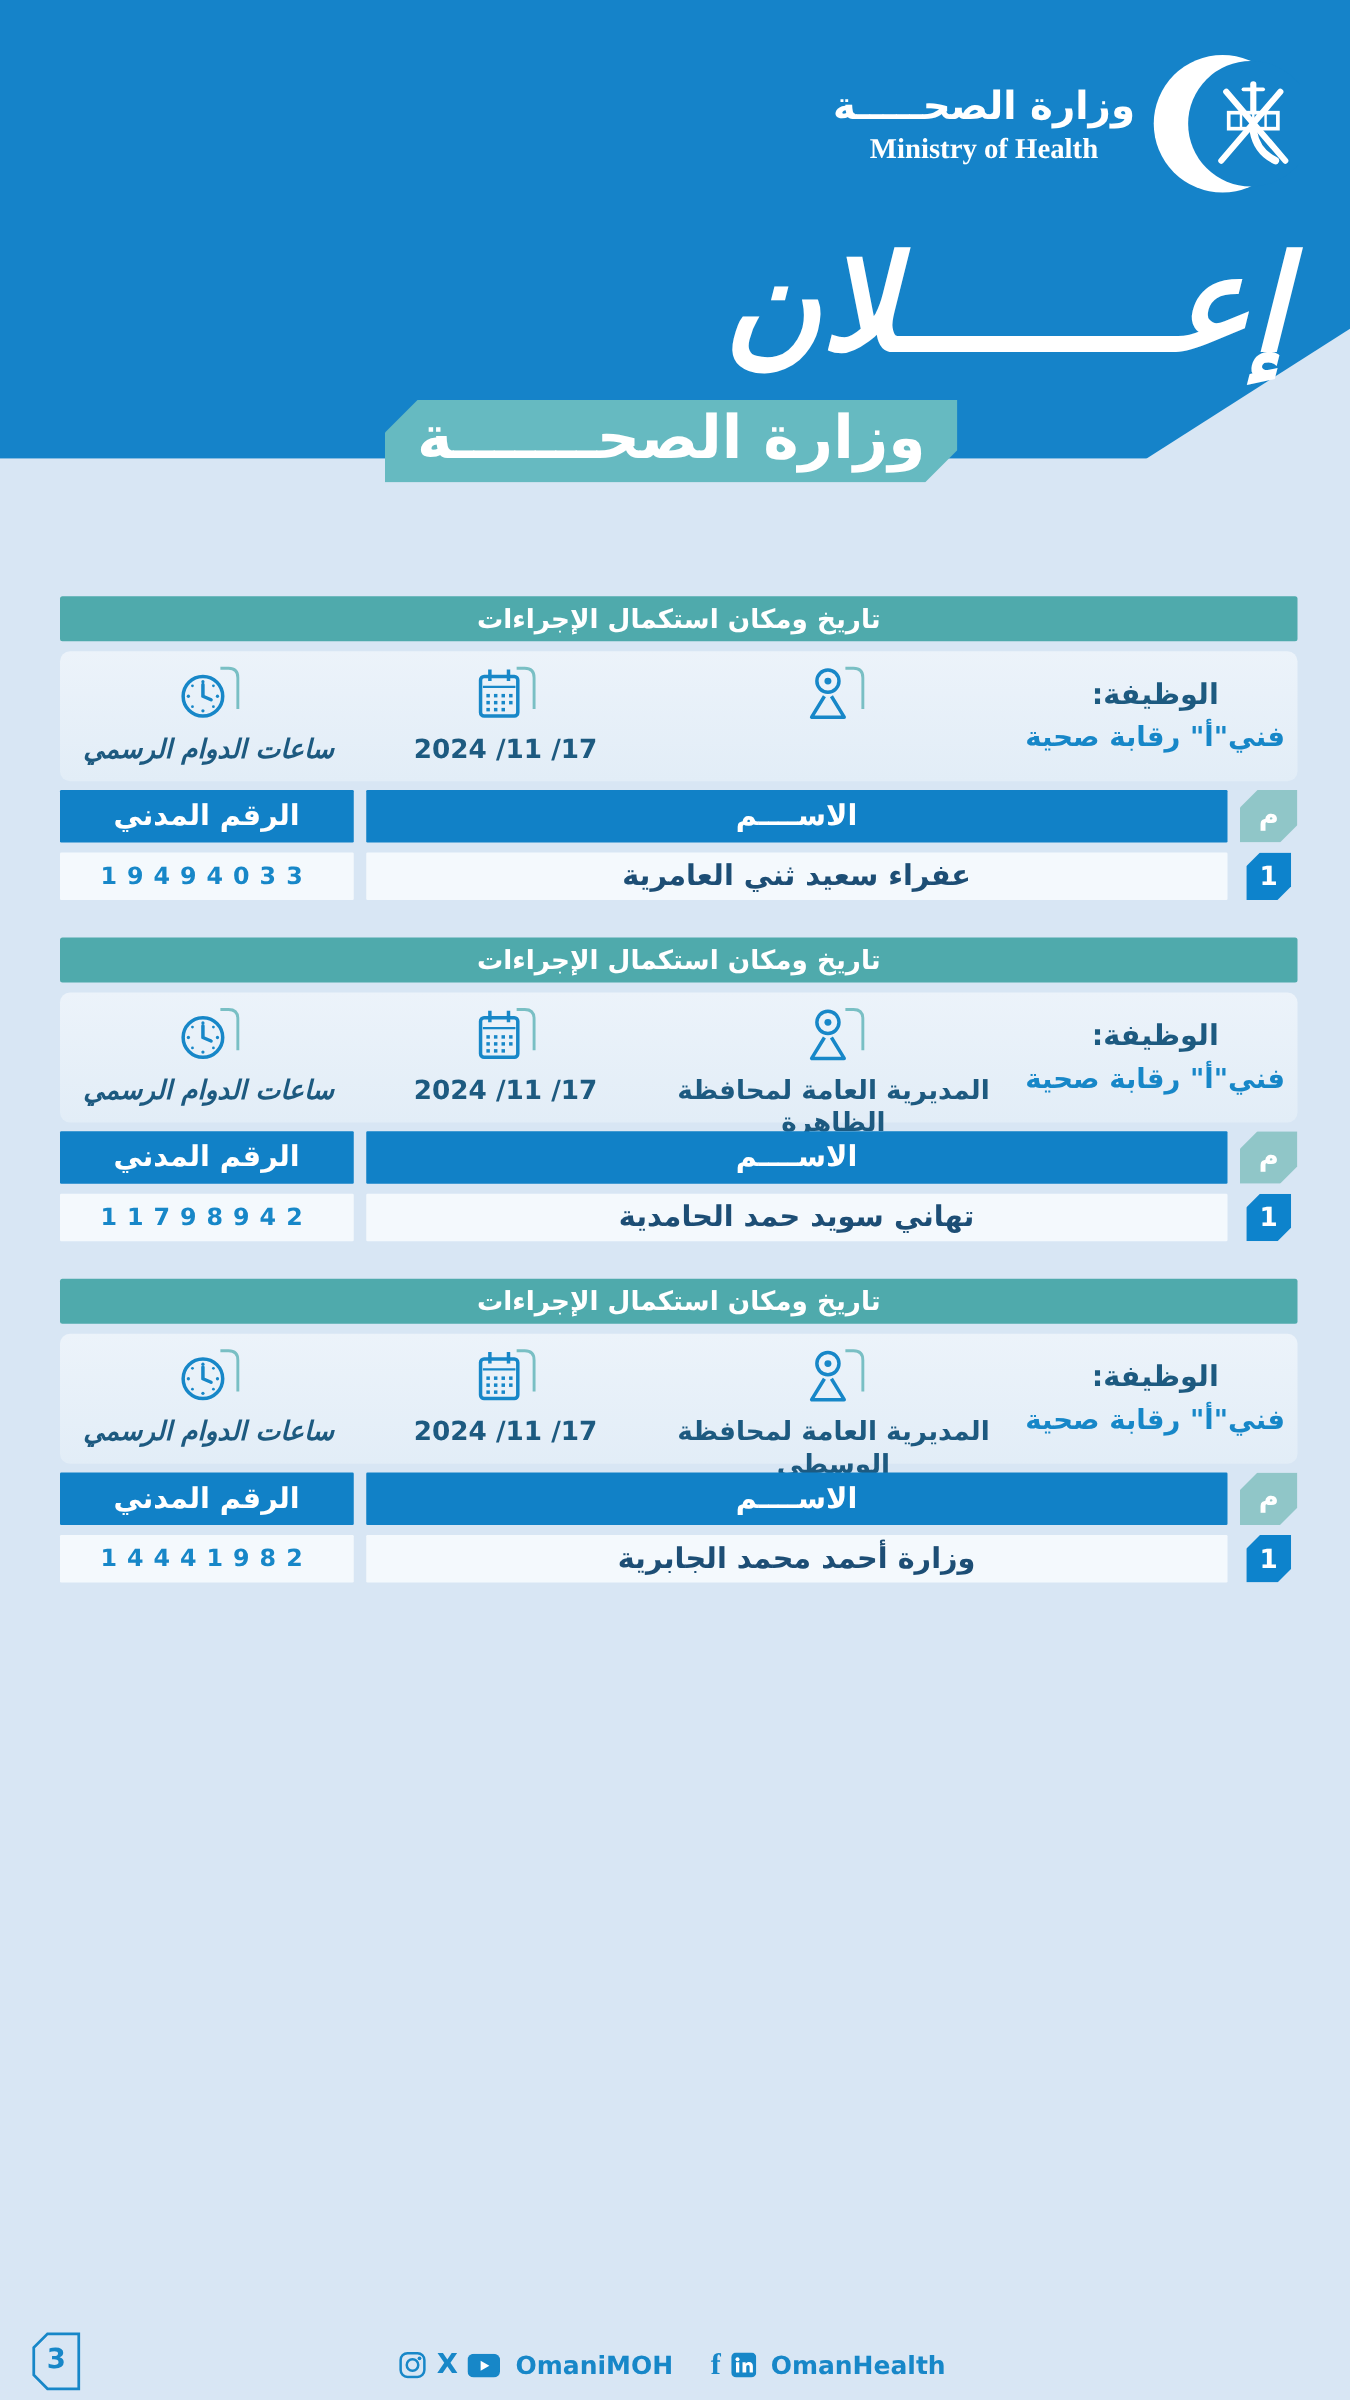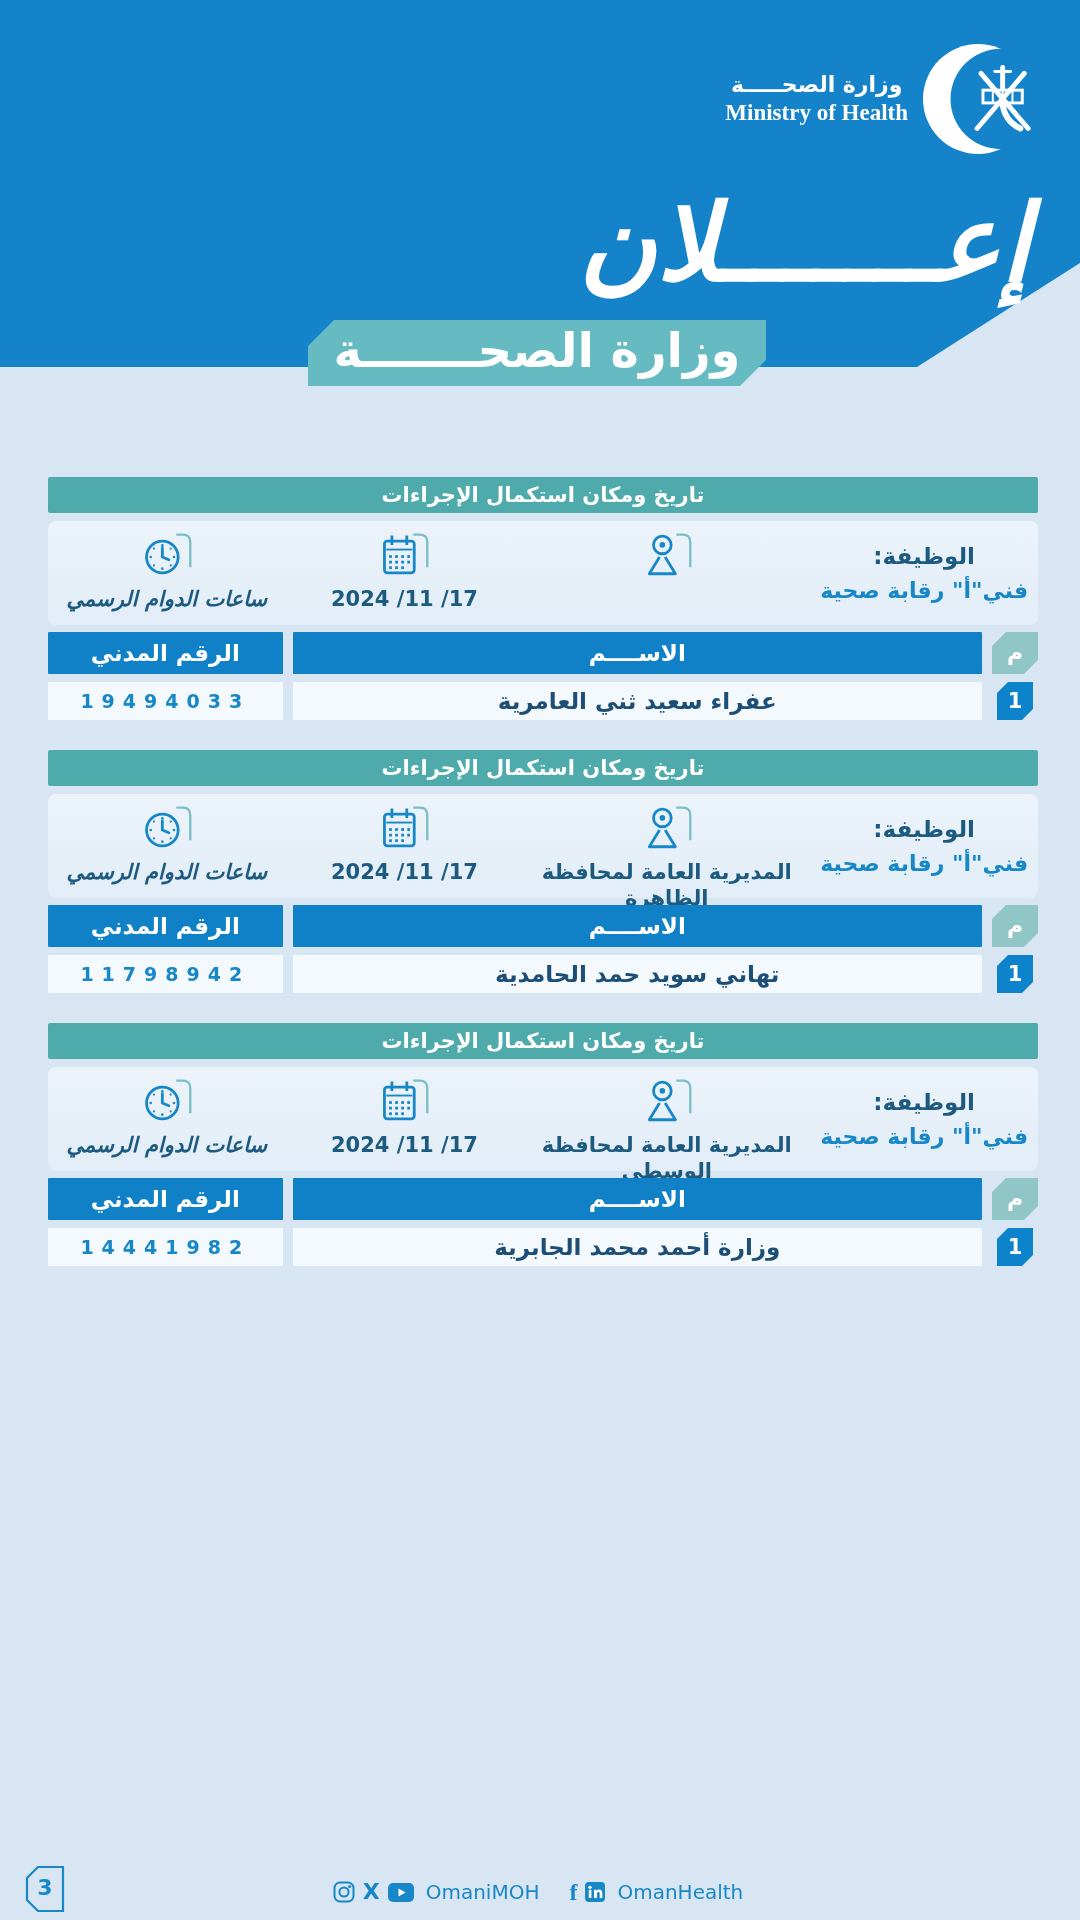--- a/index.html
+++ b/index.html
@@ -18,21 +18,21 @@
     background: #1583c9;
     clip-path: polygon(0 0, 100% 0, 100% 263px, 917px 100%, 0 100%);
     z-index: 1;
   }
   .logo {
     position: absolute; top: 34px; right: 40px;
     display: flex; align-items: center; gap: 14px;
     z-index: 2;
   }
   .logo-text { text-align: center; color: #fff; direction: rtl; }
-  .logo-ar { font-size: 22px; font-weight: bold; letter-spacing: 0; }
+  .logo-ar { font-size: 31px; font-weight: bold; letter-spacing: 0; }
   .logo-en { font-family: "Liberation Serif", serif; font-size: 23px; font-weight: bold; margin-top: 3px; direction: ltr; }
   .crescent { width: 118px; height: 130px; }
 
   .title {
     position: absolute; top: 178px; left: 20px; width: 1010px;
     text-align: right;
     font-size: 106px; font-weight: bold; color: #ffffff;
     line-height: 1.25; z-index: 3; direction: rtl; font-style: italic;
   }
   .banner {
@@ -105,21 +105,21 @@
   .page-badge span {
     position: absolute; inset: 0; text-align: center; line-height: 48px;
     color: #1787c8; font-size: 22px; font-weight: bold;
   }
   .social {
     position: absolute; bottom: 16px; left: 0; width: 1080px;
     display: flex; justify-content: center; align-items: center; gap: 8px;
     color: #1787c8;
   }
   .social svg { display: block; }
-  .handle { font-size: 20px; font-weight: normal; color: #1787c8; margin: 0 4px; }
+  .handle { font-size: 20px; font-weight: bold; color: #1787c8; margin: 0 4px; }
   .x-glyph { font-size: 22px; font-weight: 900; line-height: 1; }
   .fb-glyph { font-family: "Liberation Serif", serif; font-size: 24px; font-weight: bold; line-height: 1; }
   .social .spacer { width: 10px; }
 </style>
 </head>
 <body>
 
 <header class="hero"></header>
 
 <div class="logo">

